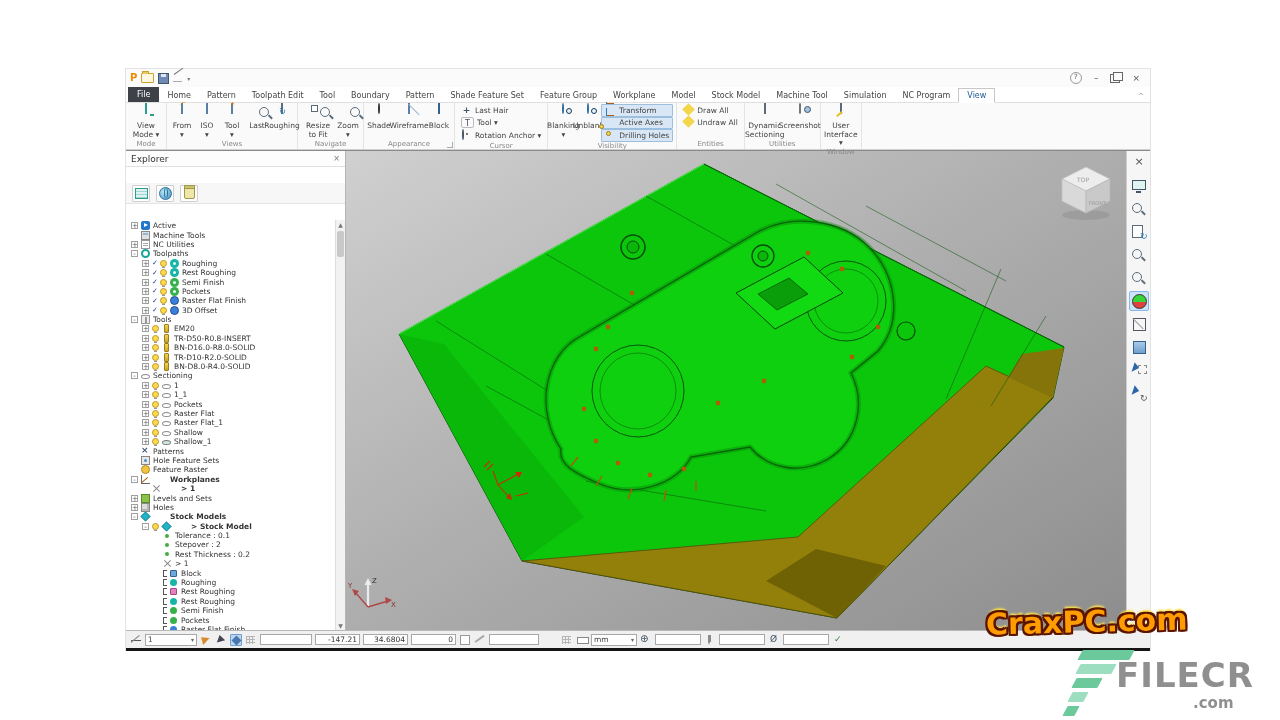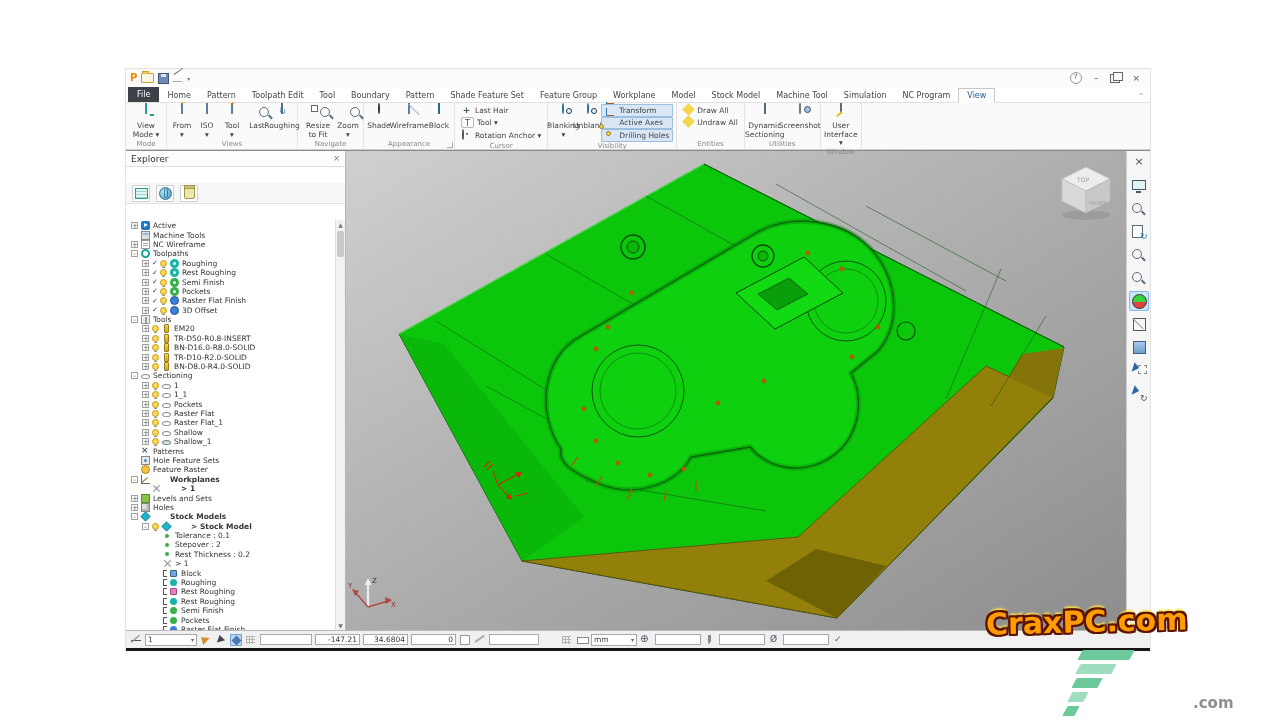--- a/index.html
+++ b/index.html
@@ -485,21 +485,21 @@
               <span class="texp"></span>
 
               <span class="tico" data-icon="machine"></span>
               <span class="tlabel">Machine Tools</span>
             </div>
 
             <div class="trow lvl0">
               <span class="texp">+</span>
 
               <span class="tico" data-icon="nc"></span>
-              <span class="tlabel">NC Wireframe</span>
+              <span class="tlabel">NC Utilities</span>
             </div>
 
             <div class="trow lvl0">
               <span class="texp">-</span>
 
               <span class="tico" data-icon="toolpaths"></span>
               <span class="tlabel">Toolpaths</span>
             </div>
 
             <div class="trow lvl1">
@@ -1027,14 +1027,15 @@
   </div>
 
   <div class="wm-crax">CraxPC.com</div>
   <div class="wm-flogo">
     <span class="bar b1"></span>
       <span class="bar b2"></span>
       <span class="bar b3"></span>
       <span class="bar b4"></span>
       <span class="bar b5"></span>
   </div>
+  <div class="wm-filecr">FILECR</div>
   <div class="wm-tld">.com</div>
 </div>
 
 </body></html>

